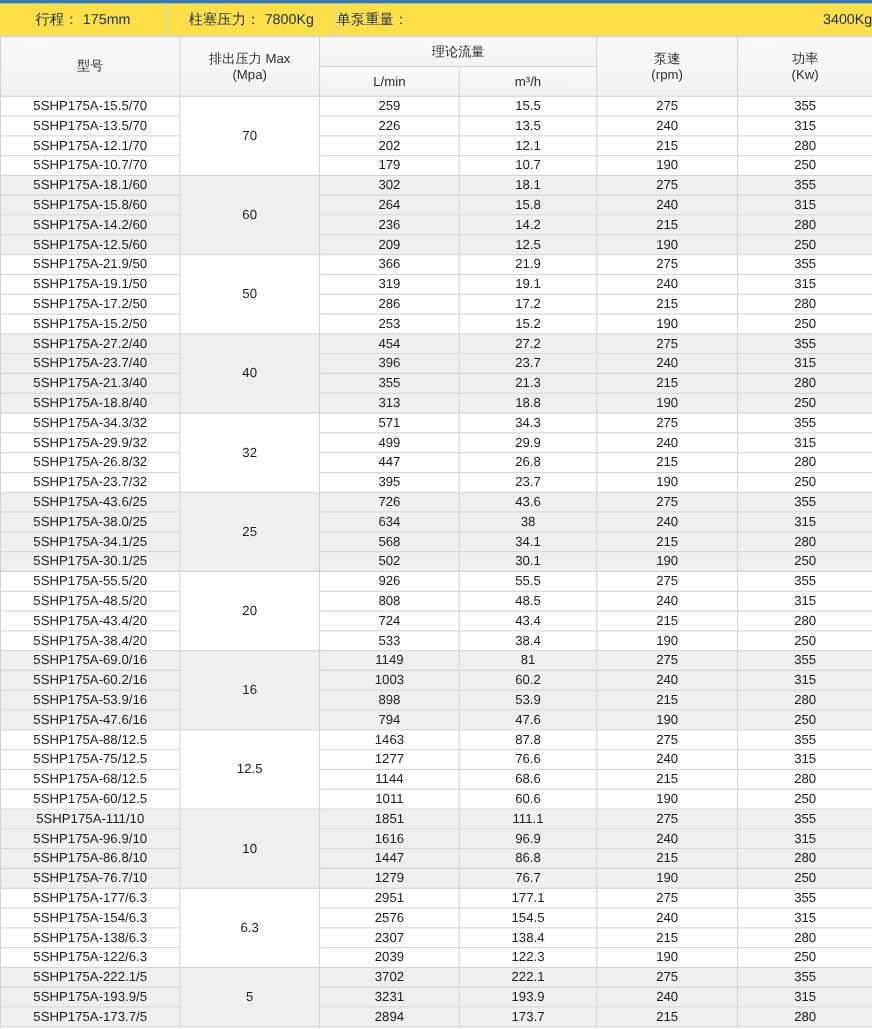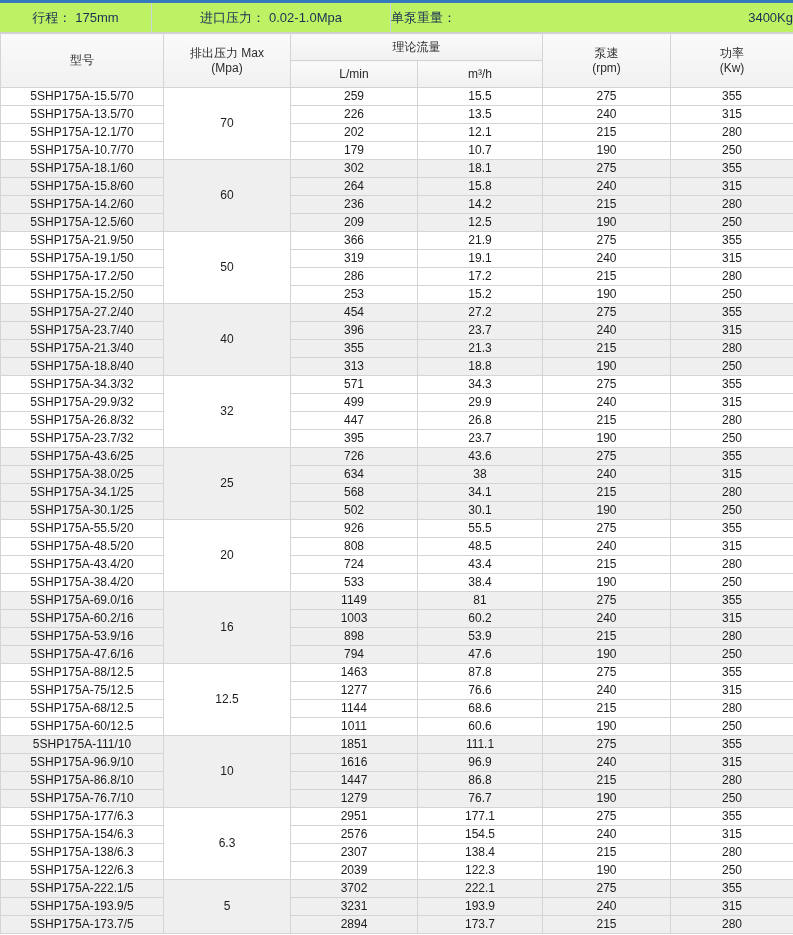--- a/index.html
+++ b/index.html
@@ -14,21 +14,21 @@
   html,body{width:793px;background:#fff;font-family:"Liberation Sans","DejaVu Sans",sans-serif;}
   body{height:935px;overflow:hidden;}
 
   
   .info-bar{
     height:33px;
     border-top:3px solid var(--accent-blue);
     border-bottom:1px solid #cfcfcf;
     display:flex;
     align-items:stretch;
-    background:#bef264;
+    background:#fde047;
   }
   .info-seg{
     display:flex;
     align-items:center;
     justify-content:center;
     font-size:13px;
     color:var(--info-text);
     white-space:nowrap;
   }
   .info-seg:not(:last-child){border-right:1px solid var(--divider);}
@@ -74,23 +74,23 @@
   tbody tr.alt td{background:var(--stripe);}
 </style>
 </head>
 <body>
 
 <div class="info-bar">
   <div class="info-seg seg-1">
     <span>行程：</span>
       <span class="val">175mm</span>
   </div>
-  <div class="info-seg seg-3">
-    <span>进口压力：</span>
-      <span class="val">0.02-1.0Mpa</span>
+  <div class="info-seg seg-2">
+    <span>柱塞压力：</span>
+      <span class="val">7800Kg</span>
   </div>
   <div class="info-seg seg-5">
     <span>单泵重量：</span>
       <span class="val">3400Kg</span>
   </div>
 </div>
 
 <table>
   <colgroup>
     <col class="c-model">

